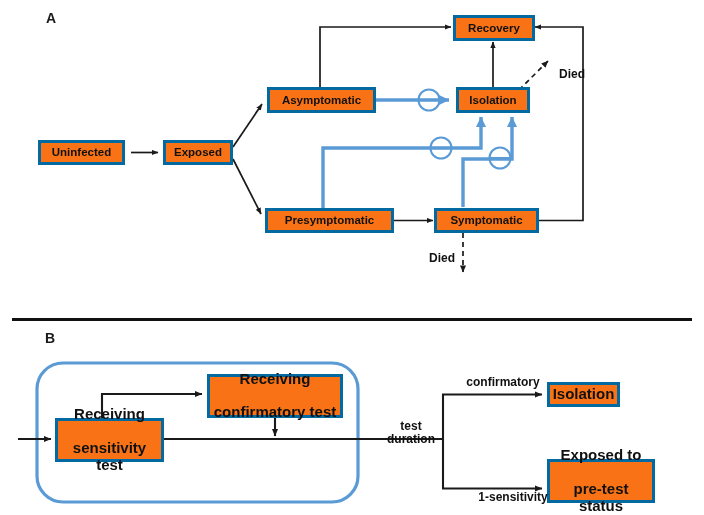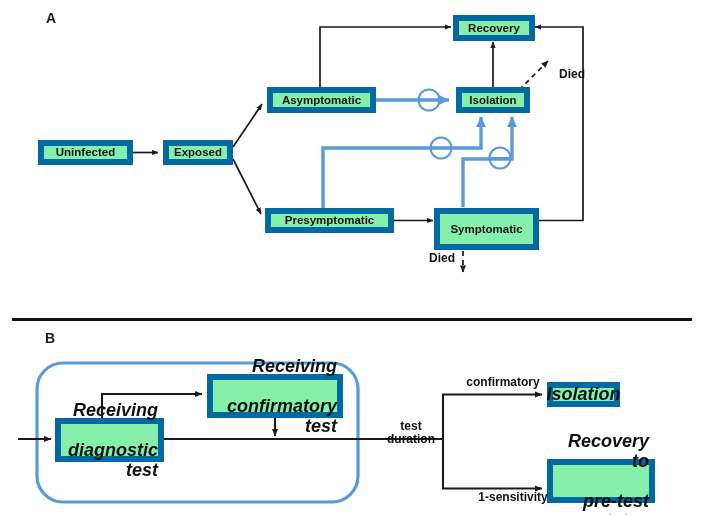--- a/index.html
+++ b/index.html
@@ -1,26 +1,26 @@
 <!DOCTYPE html>
 <html><head>
 <meta charset="utf-8">
 <style>
   html,body{margin:0;padding:0;background:#ffffff;}
   body{width:704px;height:515px;overflow:hidden;
        font-family:"Liberation Sans","DejaVu Sans",sans-serif;}
   #canvas{position:relative;width:704px;height:515px;background:#fff;}
   svg.layer{position:absolute;left:0;top:0;width:704px;height:515px;}
   .panel-letter{position:absolute;font-weight:bold;font-size:14px;color:#1a1a1a;}
-  .nodebox{position:absolute;box-sizing:border-box;background:#86efac;
-           border:6px solid #0369a1;display:flex;align-items:center;
-           justify-content:center;text-align:right;line-height:1.12;}
+  .nodebox{position:absolute;box-sizing:border-box;background:#f97316;
+           border:3px solid #0369a1;display:flex;align-items:center;
+           justify-content:center;text-align:center;line-height:1.12;}
   .nodebox span{display:block;}
   .boxA{font-weight:bold;font-size:11.5px;color:#111;}
-  .boxB{font-weight:bold;font-size:18px;color:#111;font-style:italic;}
+  .boxB{font-weight:bold;font-size:15px;color:#111;}
   .edgelabel{position:absolute;font-weight:bold;font-size:12px;color:#111;
              text-align:center;line-height:1.1;background:transparent;}
   .divider{position:absolute;background:#111;}
 </style>
 </head>
 <body>
 
 <div id="canvas">
 
   <div class="panel-letter" style="left:46px;top:10px;">A</div>
@@ -75,33 +75,33 @@
     <g stroke="#5B9BD5" stroke-width="2.1" fill="none">
       <circle cx="429" cy="100" r="10.5"></circle>
       <line x1="418.5" y1="100" x2="439.5" y2="100"></line>
       <circle cx="441" cy="148" r="10.5"></circle>
       <line x1="430.5" y1="148" x2="451.5" y2="148"></line>
       <circle cx="500" cy="158" r="10.5"></circle>
       <line x1="489.5" y1="158" x2="510.5" y2="158"></line>
     </g>
   </svg>
 
-  <div class="nodebox boxA" style="left:38px;top:140px;width:95px;height:25px;">
+  <div class="nodebox boxA" style="left:38px;top:140px;width:87px;height:25px;">
     <span>Uninfected</span>
   </div>
   <div class="nodebox boxA" style="left:163px;top:140px;width:70px;height:25px;">
     <span>Exposed</span>
   </div>
   <div class="nodebox boxA" style="left:265px;top:208px;width:129px;height:25px;">
     <span>Presymptomatic</span>
   </div>
   <div class="nodebox boxA" style="left:267px;top:87px;width:109px;height:26px;">
     <span>Asymptomatic</span>
   </div>
-  <div class="nodebox boxA" style="left:434px;top:208px;width:105px;height:42px;">
+  <div class="nodebox boxA" style="left:434px;top:208px;width:105px;height:25px;">
     <span>Symptomatic</span>
   </div>
   <div class="nodebox boxA" style="left:456px;top:87px;width:74px;height:26px;">
     <span>Isolation</span>
   </div>
   <div class="nodebox boxA" style="left:453px;top:15px;width:82px;height:26px;">
     <span>Recovery</span>
   </div>
 
   <div class="edgelabel" style="left:551px;top:68px;width:42px;">Died</div>
@@ -129,38 +129,38 @@
 
       <line x1="442" y1="394.5" x2="542" y2="394.5" marker-end="url(#ahBs)"></line>
 
       <line x1="442" y1="488.5" x2="542" y2="488.5" marker-end="url(#ahBs)"></line>
     </g>
   </svg>
 
   <div class="nodebox boxB" style="left:55px;top:418px;width:109px;height:44px;">
     <span>
       <span>Receiving</span><br>
-      <span>diagnostic test</span>
+      <span>sensitivity test</span>
     </span>
   </div>
 
   <div class="nodebox boxB" style="left:207px;top:374px;width:136px;height:44px;">
     <span>
       <span>Receiving</span><br>
       <span>confirmatory test</span>
     </span>
   </div>
 
   <div class="nodebox boxB" style="left:547px;top:382px;width:73px;height:25px;">
     <span>Isolation</span>
   </div>
 
   <div class="nodebox boxB" style="left:547px;top:459px;width:108px;height:44px;">
     <span>
-      <span>Recovery to</span><br>
+      <span>Exposed to</span><br>
       <span>pre-test status</span>
     </span>
   </div>
 
   <div class="edgelabel" style="left:381px;top:420px;width:60px;">
     <span>test</span><br>
     <span>duration</span>
   </div>
 
   <div class="edgelabel" style="left:461px;top:376px;width:84px;">confirmatory</div>

